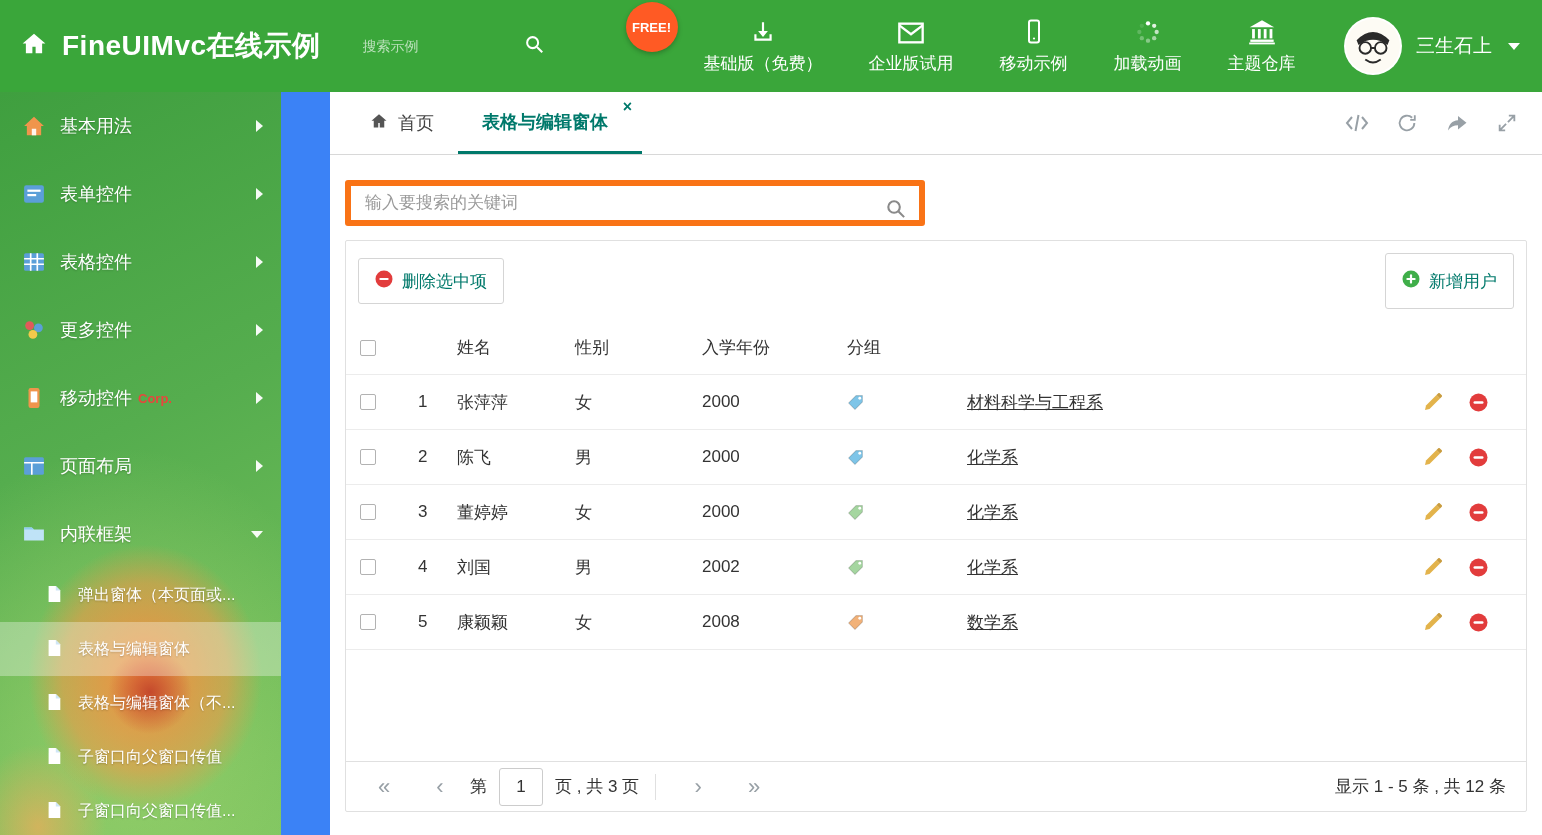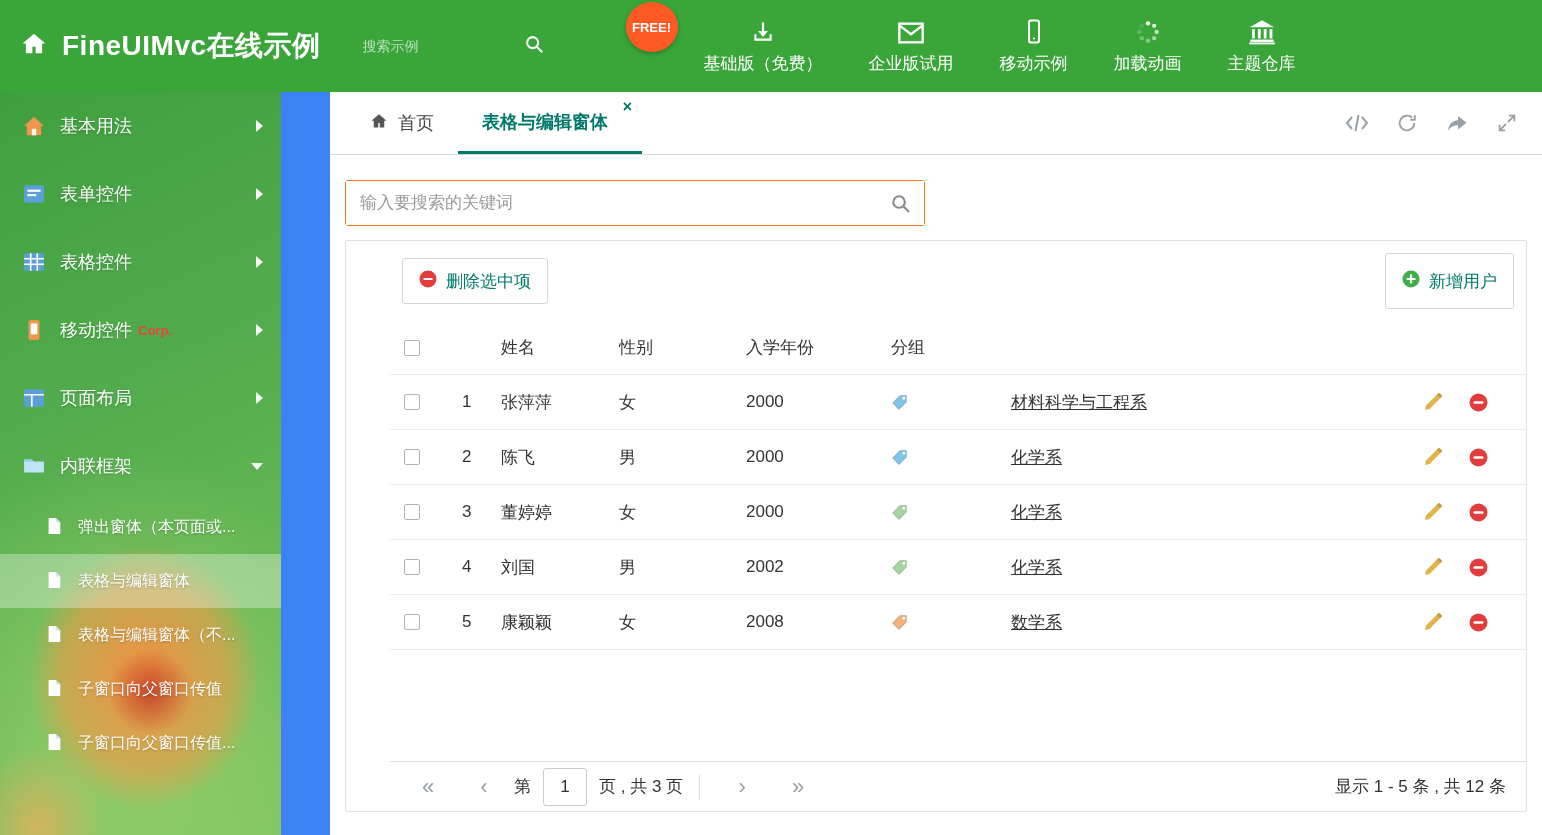--- a/index.html
+++ b/index.html
@@ -72,28 +72,28 @@
   .tabbar { height:63px; border-bottom:1px solid #d8d8d8; display:flex; align-items:stretch; padding-left:15px; background:#fff; }
   .tab { display:flex; align-items:center; gap:9px; padding:0 24px; font-size:18px; color:#444; cursor:pointer; position:relative; }
   .tab.active { color:var(--accent-teal, #00796b); font-weight:bold; border-bottom:3px solid var(--accent-teal, #00796b); padding-right:34px; }
   .tab-close { position:absolute; top:7px; right:10px; font-size:16px; line-height:1; color:var(--accent-teal, #00796b); font-weight:bold; cursor:pointer; }
   .tab-tools { margin-left:auto; display:flex; align-items:center; gap:27px; margin-right:24px; }
   .tool-icon { cursor:pointer; display:inline-flex; }
 
   .content { flex:1; padding:0 15px; display:flex; flex-direction:column; }
 
   .filter-row { margin-top:25px; display:flex; gap:12px; height:46px; }
-  .search-box { flex:0 0 580px; position:relative; border:1px solid #f97316; border-radius:3px; background:#fff; }
+  .search-box { flex:0 0 580px; position:relative; border:6px solid #f97316; border-radius:3px; background:#fff; }
   .search-box input { width:100%; height:100%; border:none; outline:none; padding:0 44px 0 14px; font-size:17px; color:#333; font-family:inherit; }
   .search-box input::placeholder { color:#9a9a9a; }
   .search-box .search-glyph { position:absolute; right:12px; top:11px; }
   .filter-select { flex:1; border:1px solid #d9d9d9; border-radius:3px; display:flex; align-items:center; justify-content:space-between; padding:0 16px; font-size:17px; color:#333; cursor:pointer; background:#fff; }
   .caret-down-gray { width:0; height:0; border-left:6px solid transparent; border-right:6px solid transparent; border-top:7px solid #999; }
 
-  .grid-panel { margin-top:14px; border:1px solid #e0e0e0; border-radius:2px; height:572px; display:flex; flex-direction:column; background:#fff;padding-left:44px; }
+  .grid-panel { margin-top:14px; border:1px solid #e0e0e0; border-radius:2px; height:572px; display:flex; flex-direction:column; background:#fff; }
   .grid-toolbar { padding:12px; display:flex; justify-content:space-between; align-items:center; }
   .btn { display:inline-flex; align-items:center; gap:9px; padding:0 16px; height:46px; border:1px solid #d5d5d5; border-radius:3px; background:#fff; color:var(--accent-teal, #00796b); font-size:17px; cursor:pointer; font-family:inherit; }
   .btn-add { height:56px; }
 
   .thead, .trow { display:flex; align-items:center; font-size:17px; color:#333; }
   .thead { height:54px; border-bottom:1px solid #ececec; }
   .trow { height:55px; border-bottom:1px solid #ececec; }
   .col-check { width:56px; display:flex; padding-left:14px; }
   .checkbox { width:16px; height:16px; border:1px solid #b2b2b2; border-radius:2px; background:#fff; cursor:pointer; }
   .col-num { width:55px; padding-left:16px; }
@@ -194,20 +194,34 @@
               <rect x="13.5" y="8.5" width="2.4" height="8"></rect>
               <rect x="18.5" y="8.5" width="2.4" height="8"></rect>
               <rect x="2" y="17.5" width="20" height="2"></rect>
               <rect x="1" y="20" width="22" height="1.6"></rect>
             </svg>
         </span>
         <span class="hlabel">主题仓库</span>
       </div>
     </nav>
 
+    <div class="header-user">
+      <span class="avatar">
+        <svg width="54" height="54" viewBox="0 0 56 56">
+          <circle cx="28" cy="28" r="27" fill="#fdfbf4"></circle>
+          <path d="M11 22 Q28 5 45 22 L43 27 Q28 16 13 27 Z" fill="#2a2a2a"></path>
+          <circle cx="20" cy="30" r="6" fill="none" stroke="#2a2a2a" stroke-width="2"></circle>
+          <circle cx="36" cy="30" r="6" fill="none" stroke="#2a2a2a" stroke-width="2"></circle>
+          <path d="M26 30 h4" stroke="#2a2a2a" stroke-width="2"></path>
+          <path d="M20 42 q8 6 16 0" fill="none" stroke="#2a2a2a" stroke-width="2"></path>
+        </svg>
+      </span>
+      <span class="user-name">三生石上</span>
+      <span class="caret-down-white"></span>
+    </div>
   </header>
 
   <aside class="sidebar">
 
     <div class="side-item">
       <span class="sicon">
         <svg width="22" height="22" viewBox="0 0 20 20">
             <path d="M10 1.5 1 10h2.5v8.5h13V10H19z" fill="#f0954c"></path>
             <rect x="8" y="12.5" width="4" height="6" fill="#fff" opacity=".9"></rect>
           </svg>
@@ -235,20 +249,32 @@
         <svg width="22" height="22" viewBox="0 0 20 20">
             <rect x="1" y="2" width="18" height="16" rx="1.5" fill="#5b9fd8"></rect>
             <path d="M1 7h18M1 12h18M7 2v16M13 2v16" stroke="#fff" stroke-width="1.5"></path>
           </svg>
       </span>
       <span class="slabel">表格控件</span>
       <span class="spacer"></span>
       <span class="caret-right"></span>
     </div>
 
+    <div class="side-item">
+      <span class="sicon">
+        <svg width="22" height="22" viewBox="0 0 20 20">
+            <circle cx="6" cy="6" r="4" fill="#e05a5a"></circle>
+            <circle cx="14" cy="8" r="4" fill="#5b9fd8"></circle>
+            <circle cx="9" cy="14" r="4" fill="#f2c94c"></circle>
+          </svg>
+      </span>
+      <span class="slabel">更多控件</span>
+      <span class="spacer"></span>
+      <span class="caret-right"></span>
+    </div>
 
     <div class="side-item">
       <span class="sicon">
         <svg width="22" height="22" viewBox="0 0 20 20">
             <rect x="5" y="1" width="10" height="18" rx="2" fill="#f0954c"></rect>
             <rect x="7" y="4" width="6" height="10" fill="#fff"></rect>
           </svg>
       </span>
       <span class="slabel">移动控件</span>
       <span class="corp-badge">Corp.</span>

